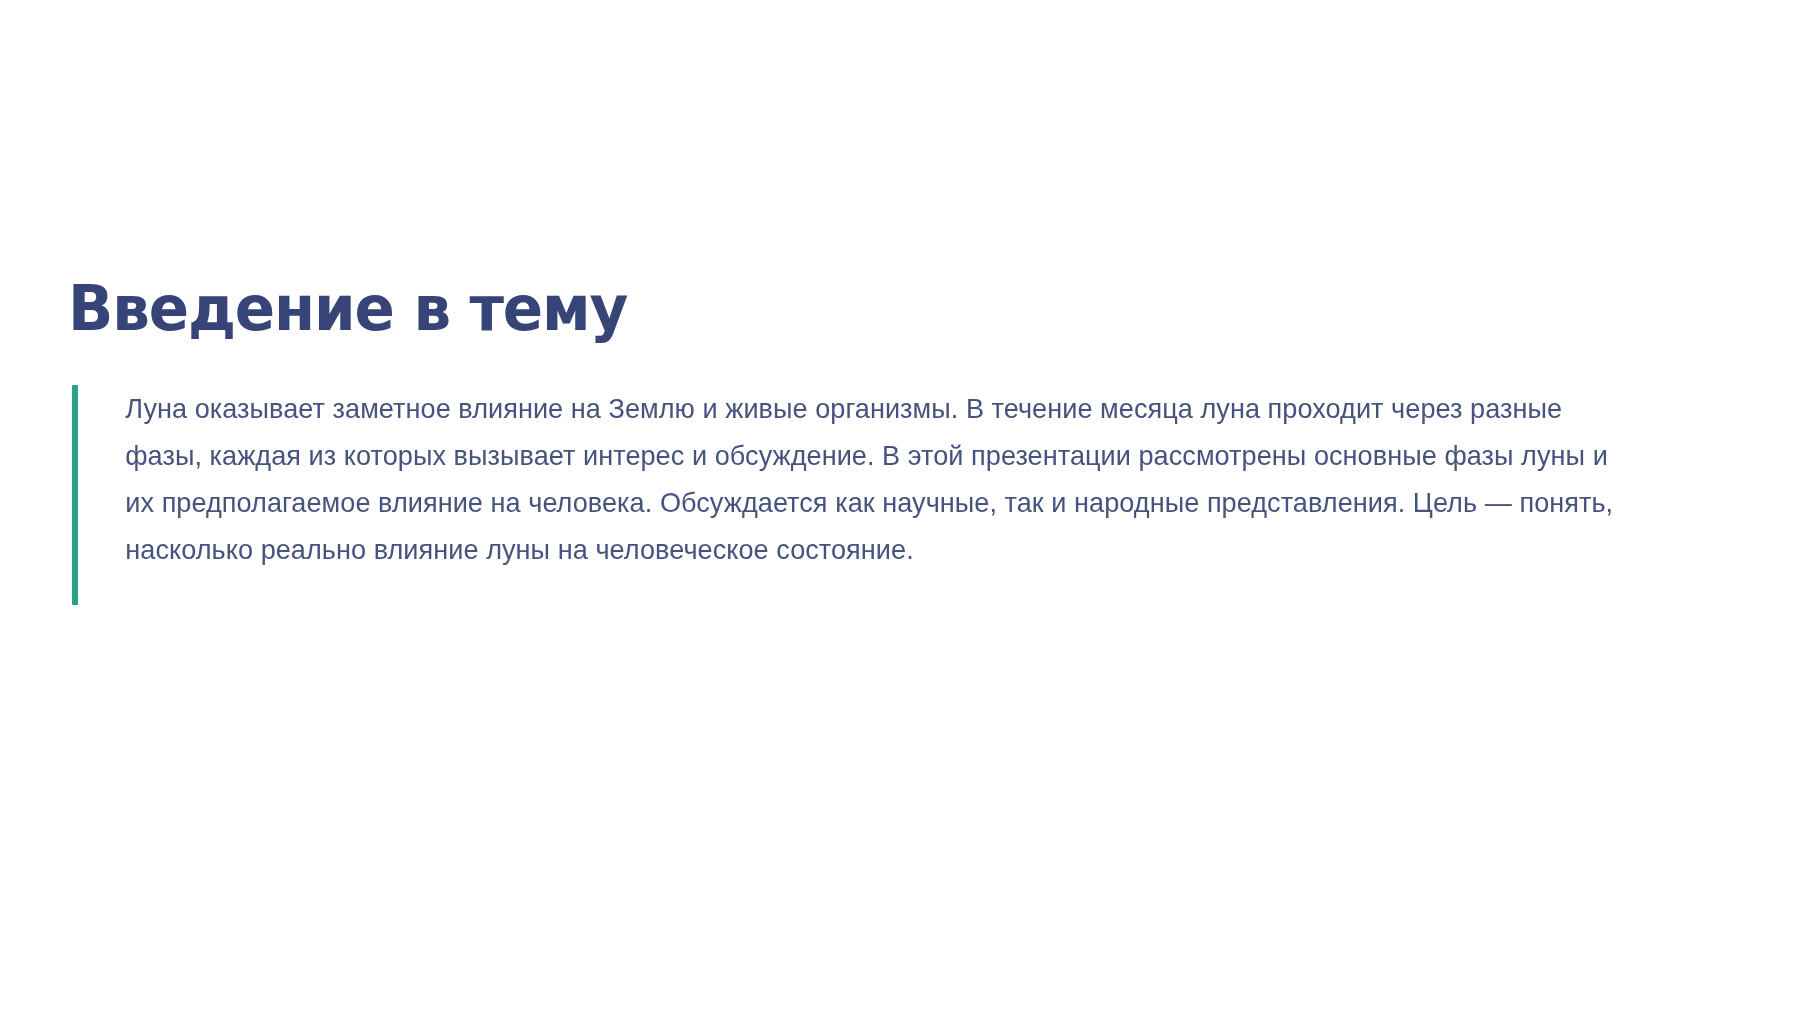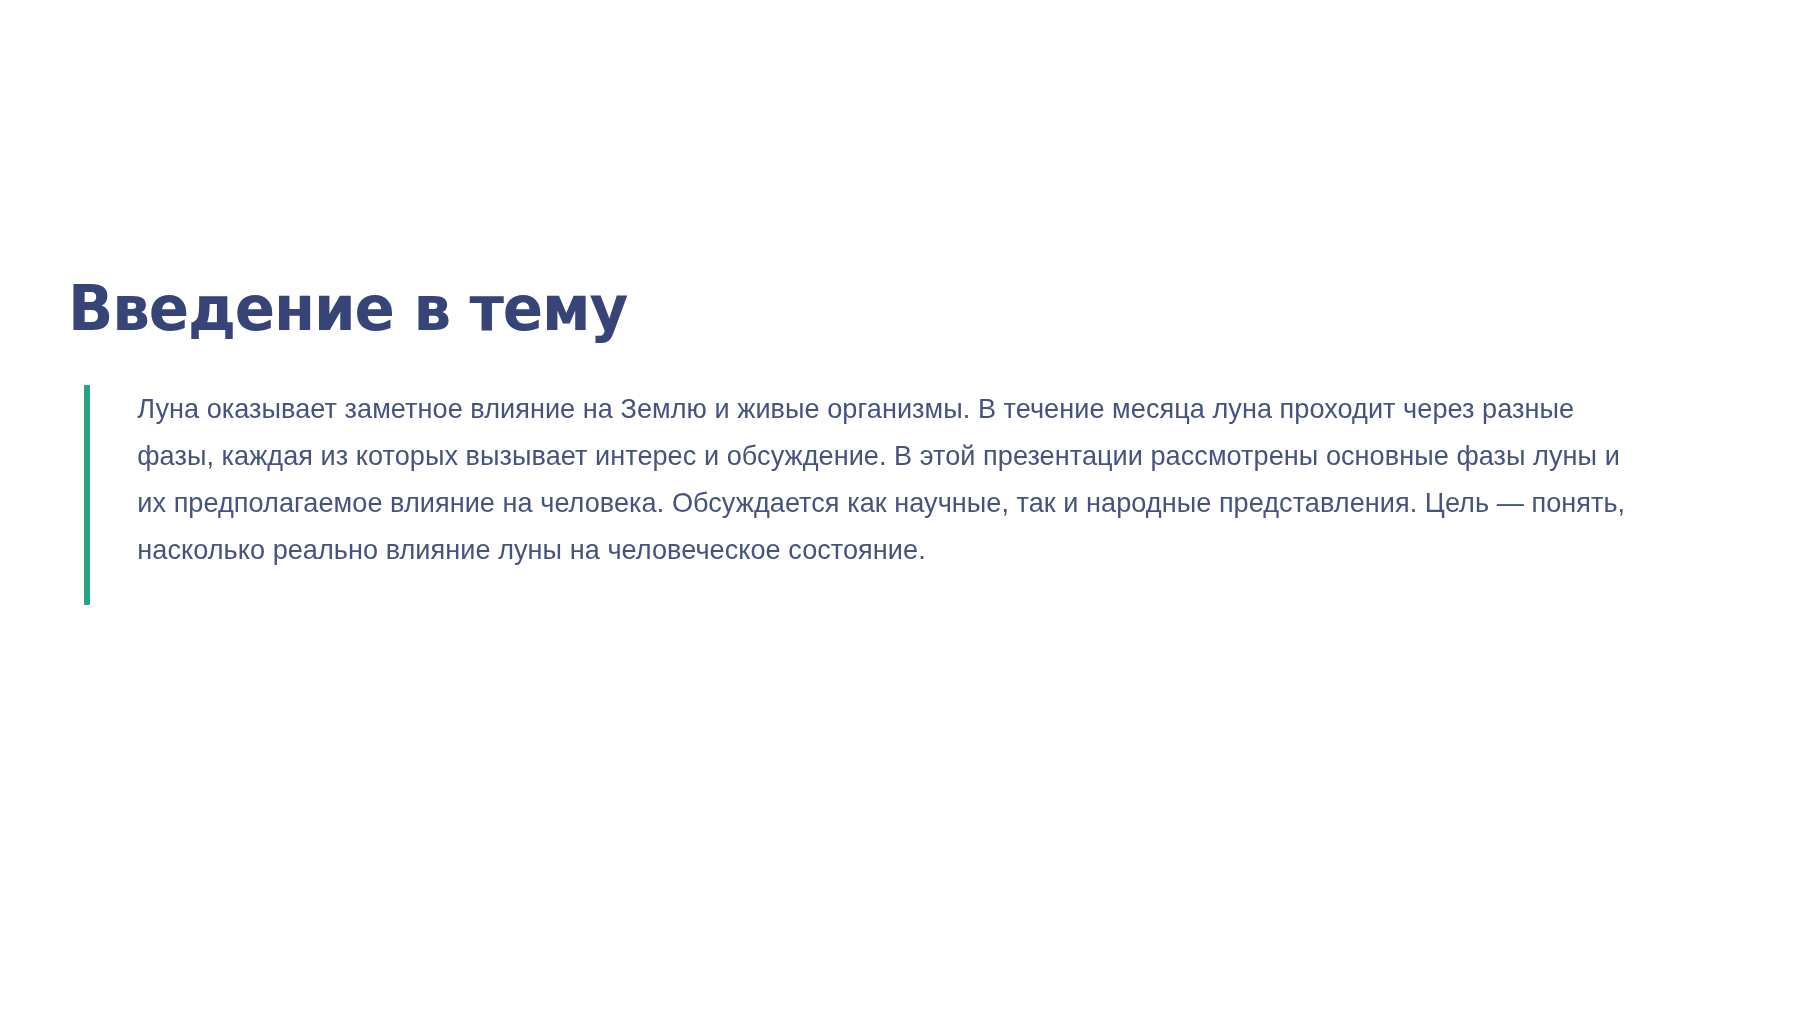--- a/index.html
+++ b/index.html
@@ -37,21 +37,21 @@
     letter-spacing: -1.2px;
     color: #374477;
     white-space: nowrap;
     transform: scaleX(0.96);
     transform-origin: left center;
   }
 
   
   .body-block {
     position: absolute;
-    left: 84px;
+    left: 72px;
     top: 385px;
     width: 1590px;
     display: flex;
     align-items: stretch;
   }
 
   .accent-bar {
     flex: 0 0 auto;
     width: 6px;
     min-height: 220px;

